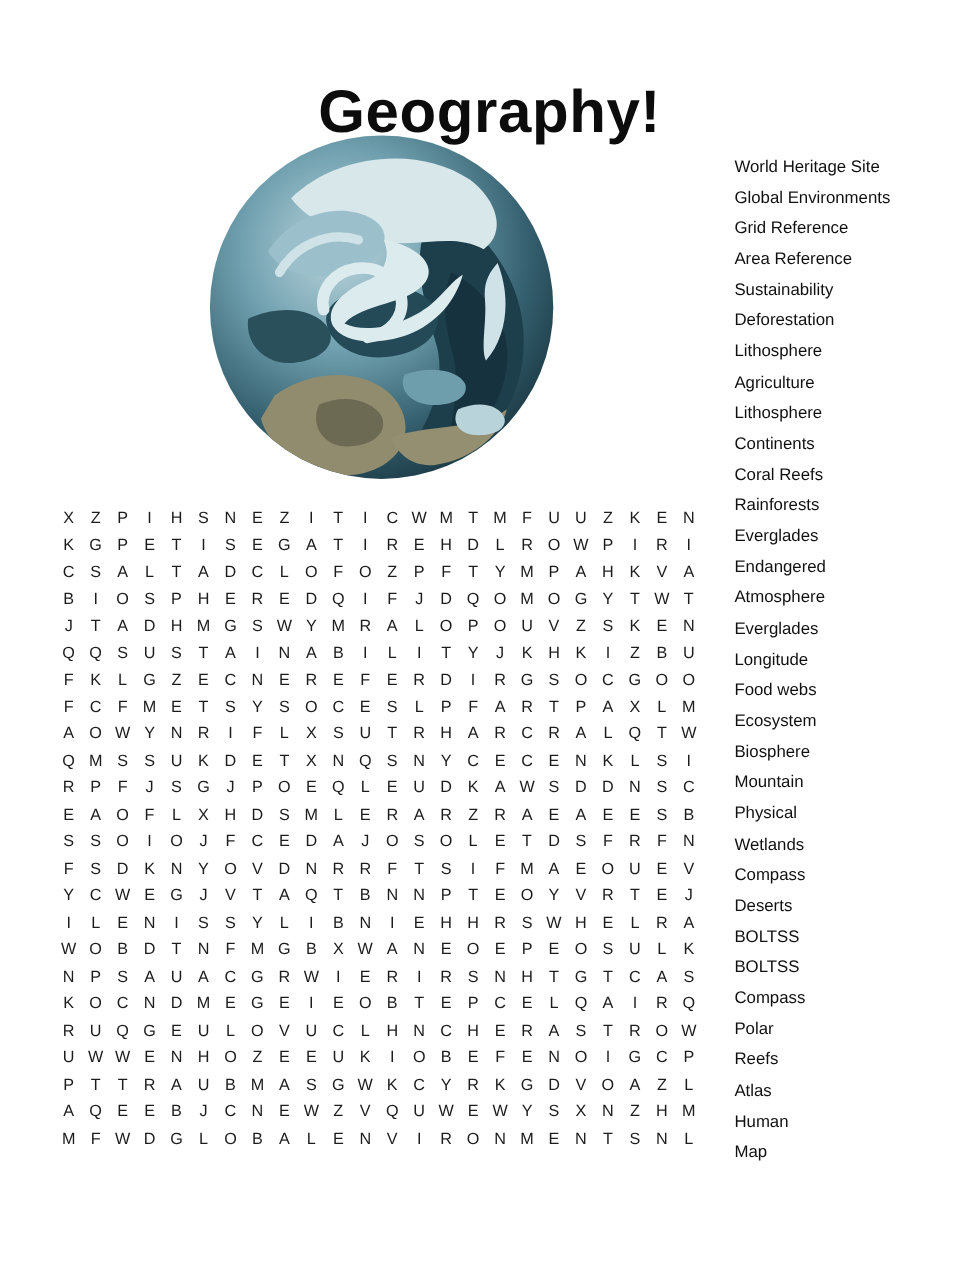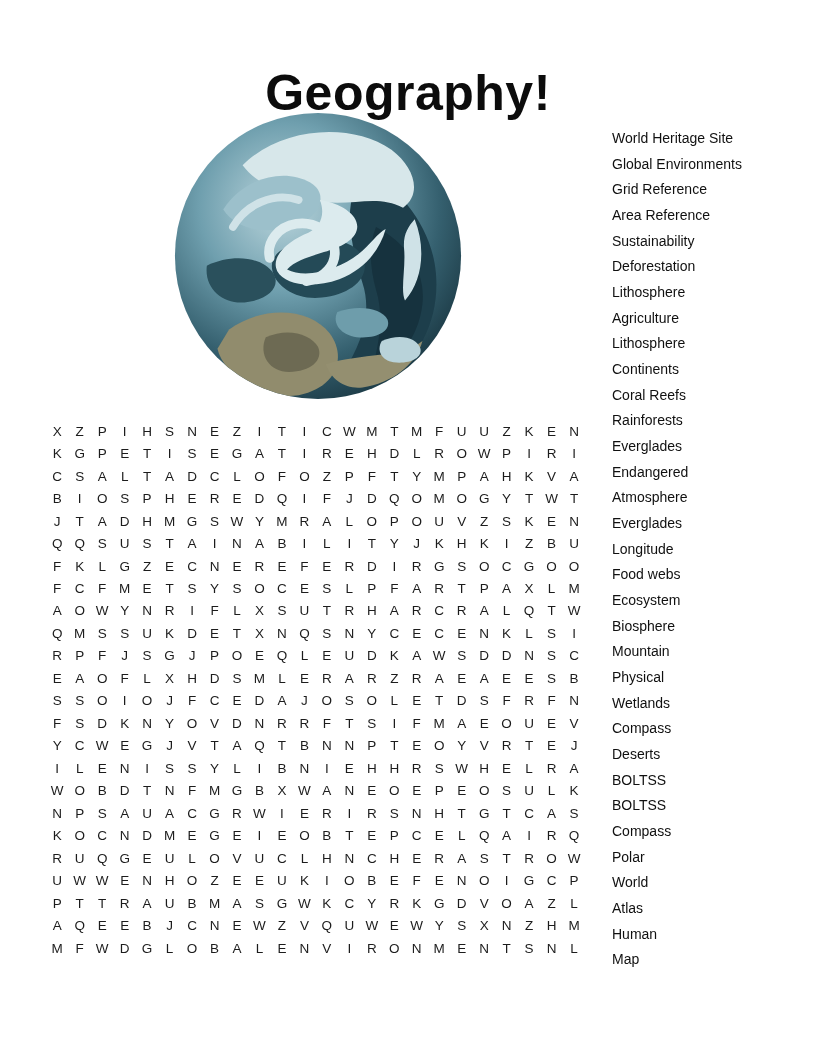--- a/index.html
+++ b/index.html
@@ -747,17 +747,17 @@
     <div class="word-item">Biosphere</div>
     <div class="word-item">Mountain</div>
     <div class="word-item">Physical</div>
     <div class="word-item">Wetlands</div>
     <div class="word-item">Compass</div>
     <div class="word-item">Deserts</div>
     <div class="word-item">BOLTSS</div>
     <div class="word-item">BOLTSS</div>
     <div class="word-item">Compass</div>
     <div class="word-item">Polar</div>
-    <div class="word-item">World</div>
+    <div class="word-item">Reefs</div>
     <div class="word-item">Atlas</div>
     <div class="word-item">Human</div>
     <div class="word-item">Map</div>
   </div>
 
 </body></html>

